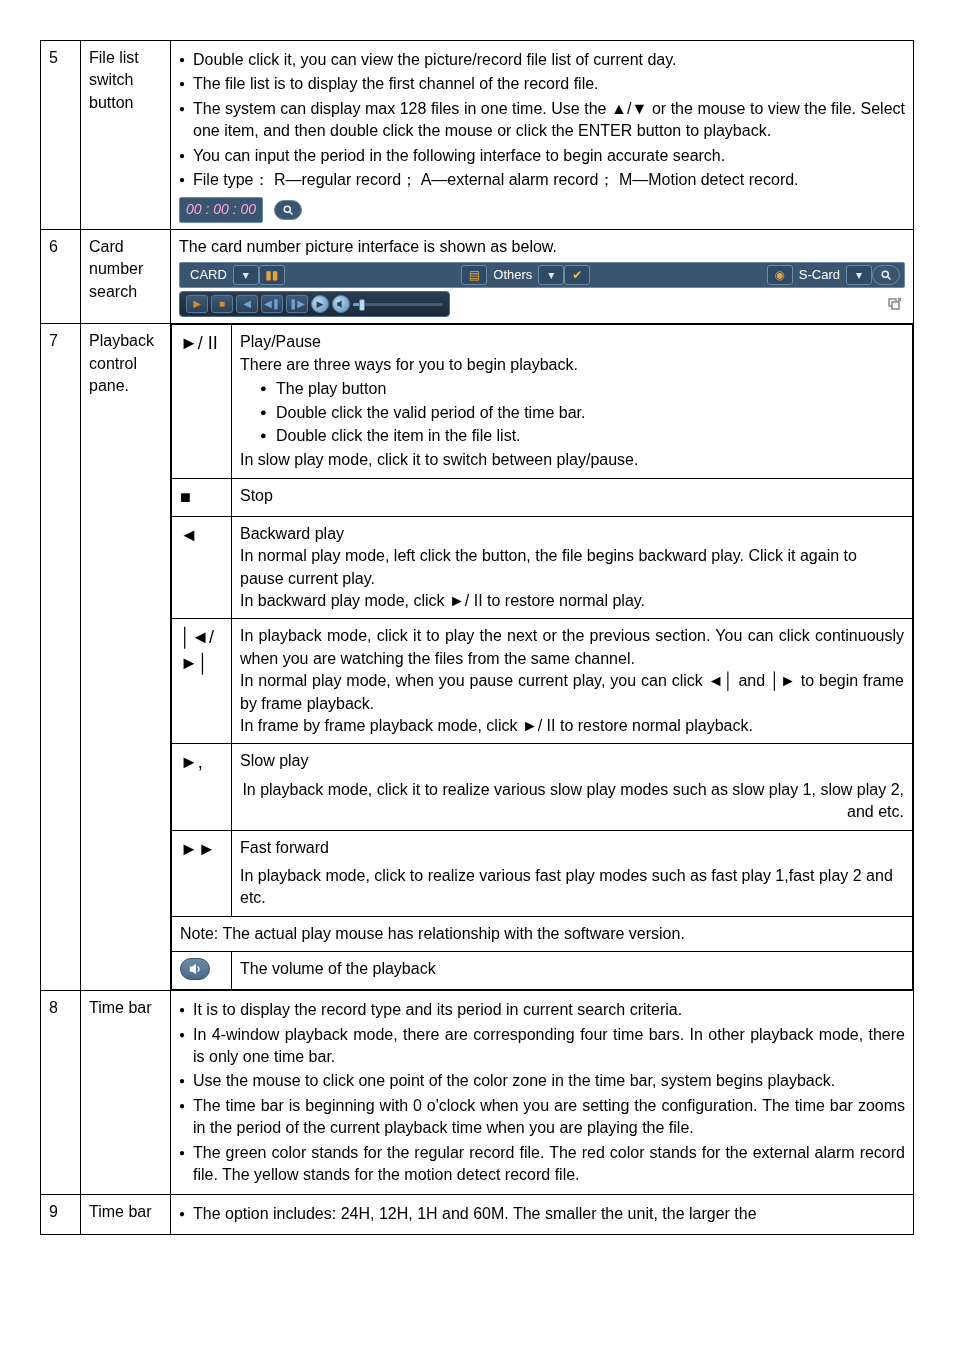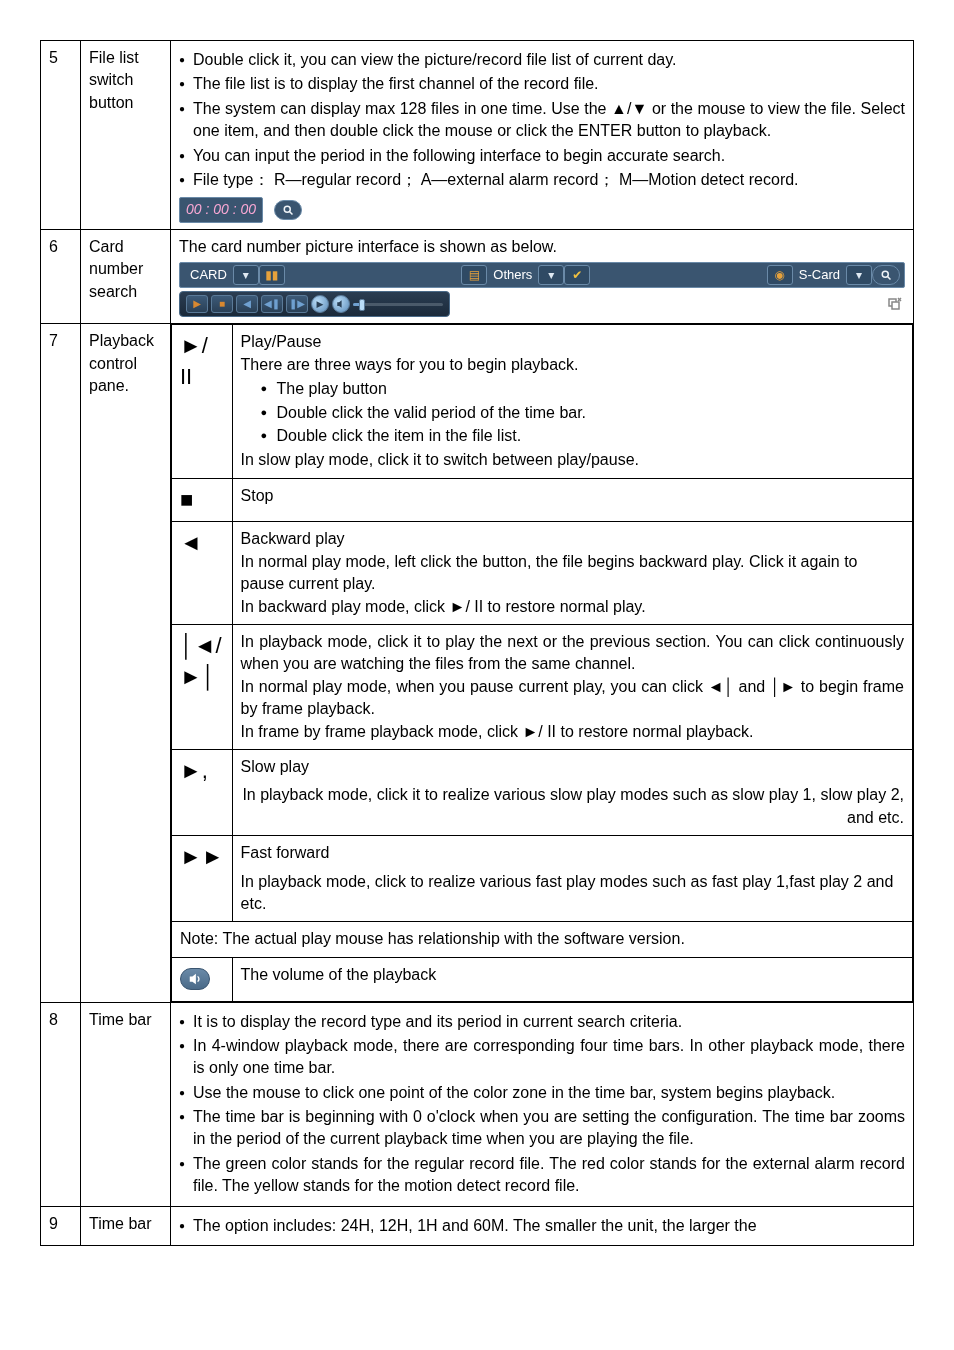--- a/index.html
+++ b/index.html
@@ -164,21 +164,21 @@
 
   table.inner {
     border-collapse: collapse;
     width: 100%;
   }
   table.inner td {
     border: 1px solid #000;
     padding: 6px 8px;
     vertical-align: top;
   }
-  td.icon-col { width: 60px; text-align: left; vertical-align: middle; font-size: 22px; }
+  td.icon-col { width: 60px; text-align: left; vertical-align: middle; font-size: 18px; }
   .pill-icon {
     display: inline-flex;
     width: 30px; height: 22px;
     border-radius: 11px;
     background: linear-gradient(#6a8aa8, #4a6a88);
     border: 1px solid #3a5570;
     align-items: center;
     justify-content: center;
     color: #fff;
   }

